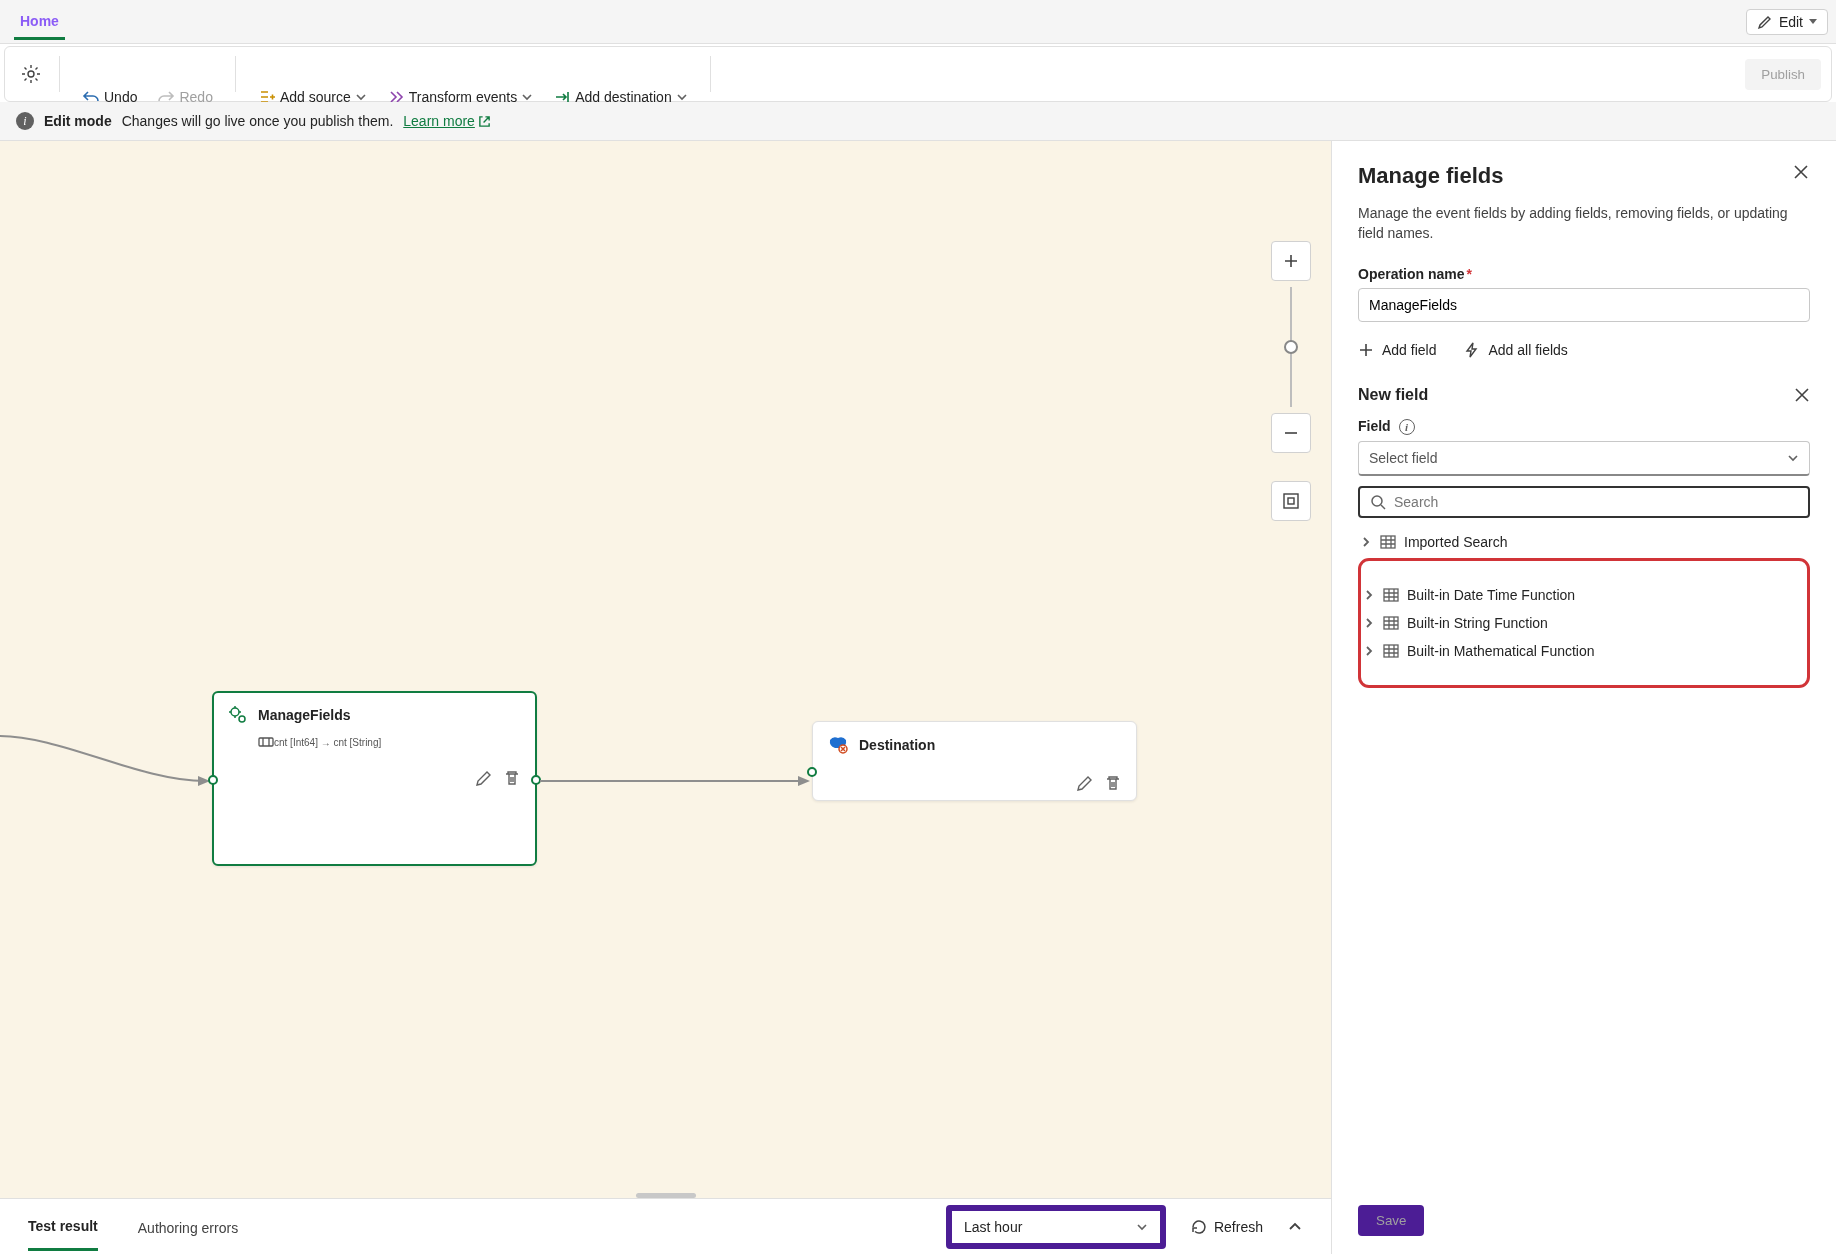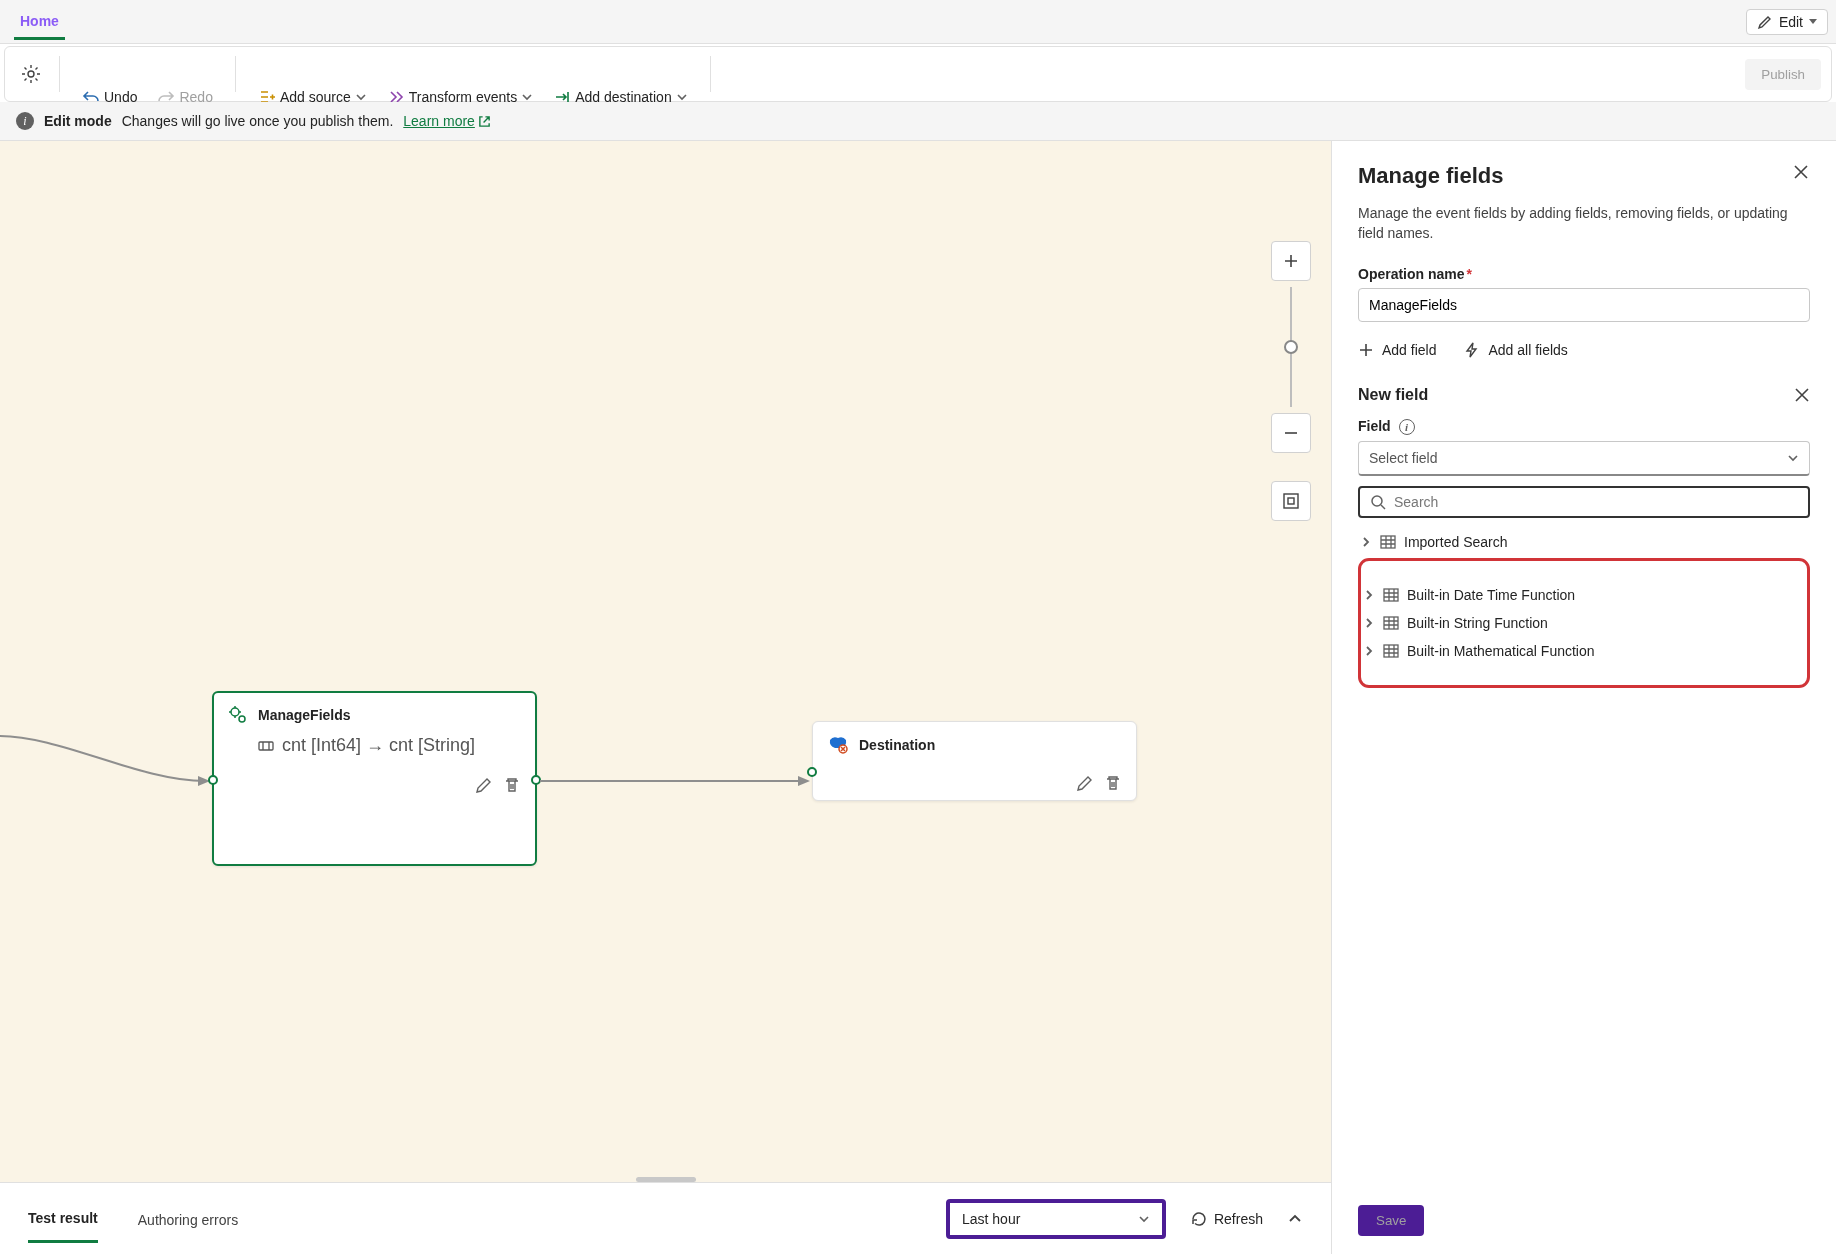--- a/index.html
+++ b/index.html
@@ -173,43 +173,43 @@
   .node-header {
     display: flex;
     align-items: center;
     gap: 10px;
     padding: 12px 14px 6px;
     font-weight: 600;
   }
   .node-body {
     padding: 4px 14px 8px 44px;
     color: #555;
-    font-size: 18px;
-    display: flex; align-items: center; gap: 8px;
+    font-size: 10px;
+    display: flex; align-items: center; 
   }
   .node-actions {
     display: flex;
     justify-content: flex-end;
     gap: 10px;
     padding: 12px 14px 12px;
     color: #616161;
   }
   .node-actions svg { cursor: pointer; }
   .port {
     width: 10px; height: 10px; border-radius: 50%;
     border: 2px solid #107c41; background: #fff;
     position: absolute;
   }
   .port.dest { border-color: #107c41; }
   
   .node-manage { left: 212px; top: 550px; width: 325px; height: 175px; }
   .node-dest   { left: 812px; top: 580px; width: 325px; height: 80px; }
   
   .bottom-bar {
-    height: 72px;
+    height: 56px;
     border-top: 1px solid #e0e0e0;
     background: #fff;
     display: flex;
     align-items: center;
     padding: 0 28px;
     gap: 40px;
   }
   .bottom-tab {
     font-weight: 600;
     padding: 16px 0 14px;
@@ -217,21 +217,21 @@
   }
   .bottom-tab.active { border-bottom: 3px solid #107c41; }
   .bottom-tab.secondary { font-weight: 400; color: #424242; }
   .bottom-right {
     margin-left: auto;
     display: flex;
     align-items: center;
     gap: 24px;
   }
   .select-box {
-    border: 4px solid #4c1d95;
+    border: 6px solid #4c1d95;
     border-radius: 4px;
     padding: 8px 12px;
     display: flex; align-items: center; justify-content: space-between;
     width: 220px;
     cursor: pointer;
     background: #fff;
   }
   .refresh-btn {
     display: flex; align-items: center; gap: 6px; cursor: pointer;
   }

